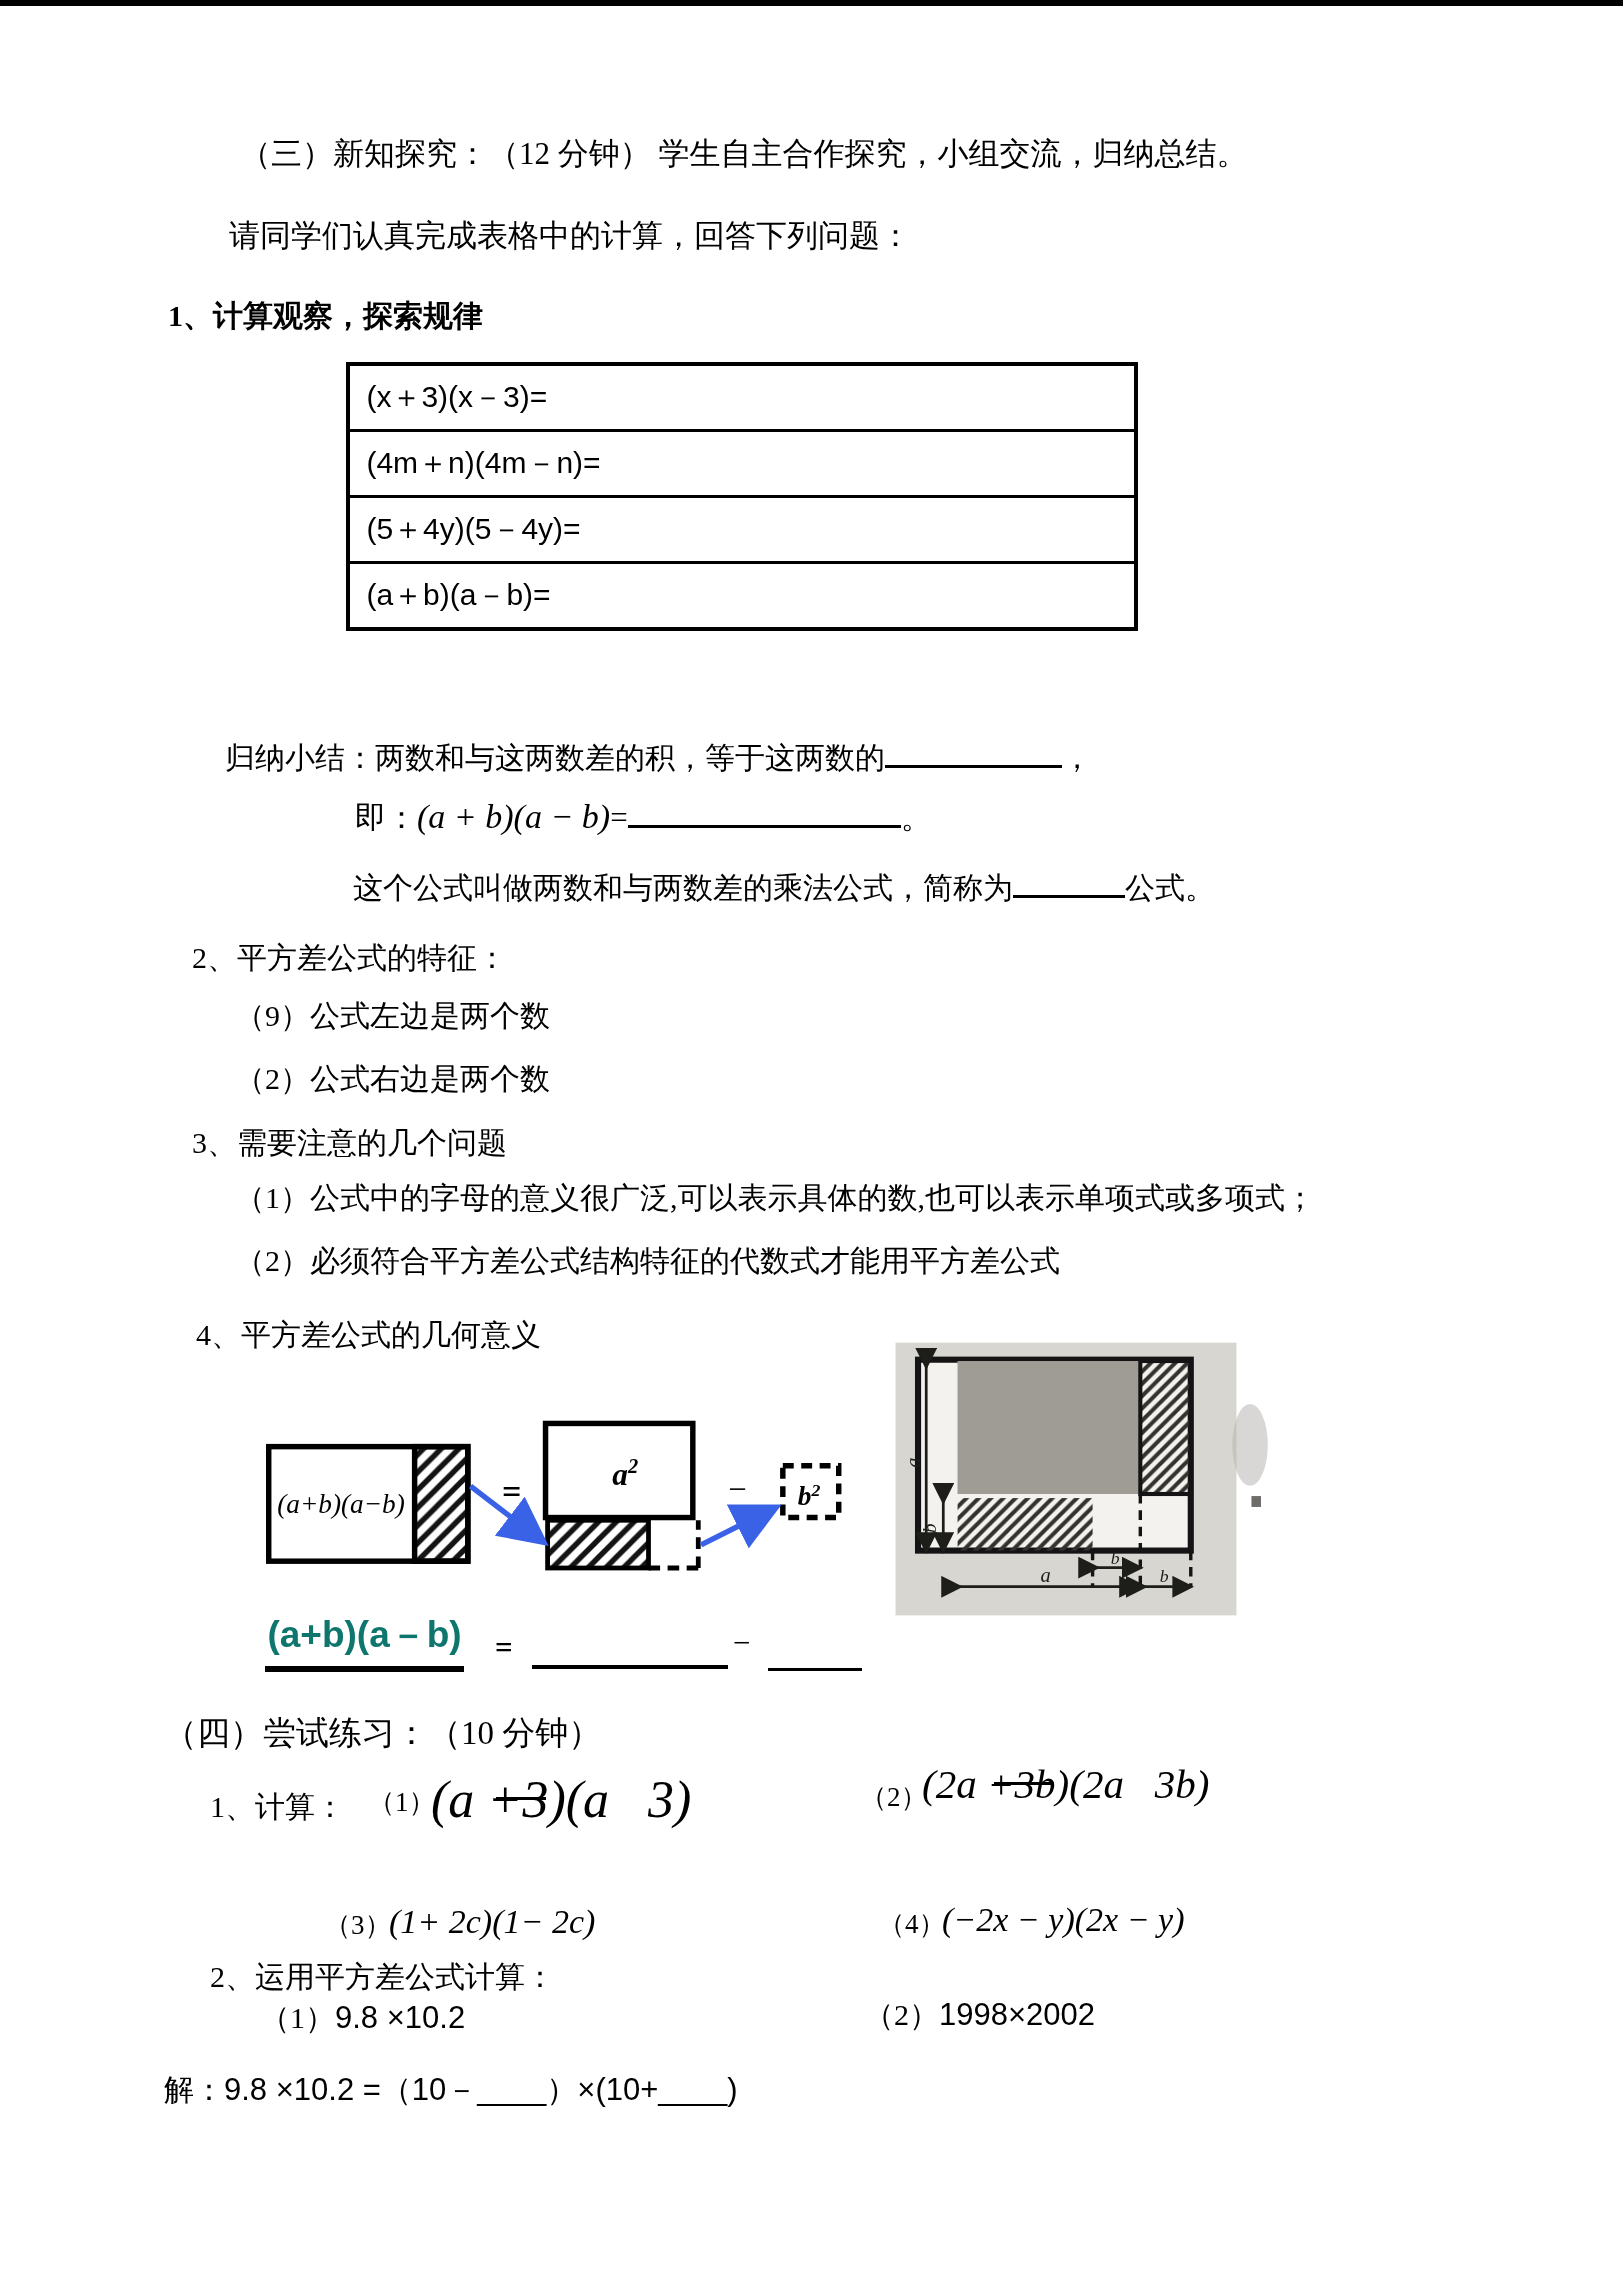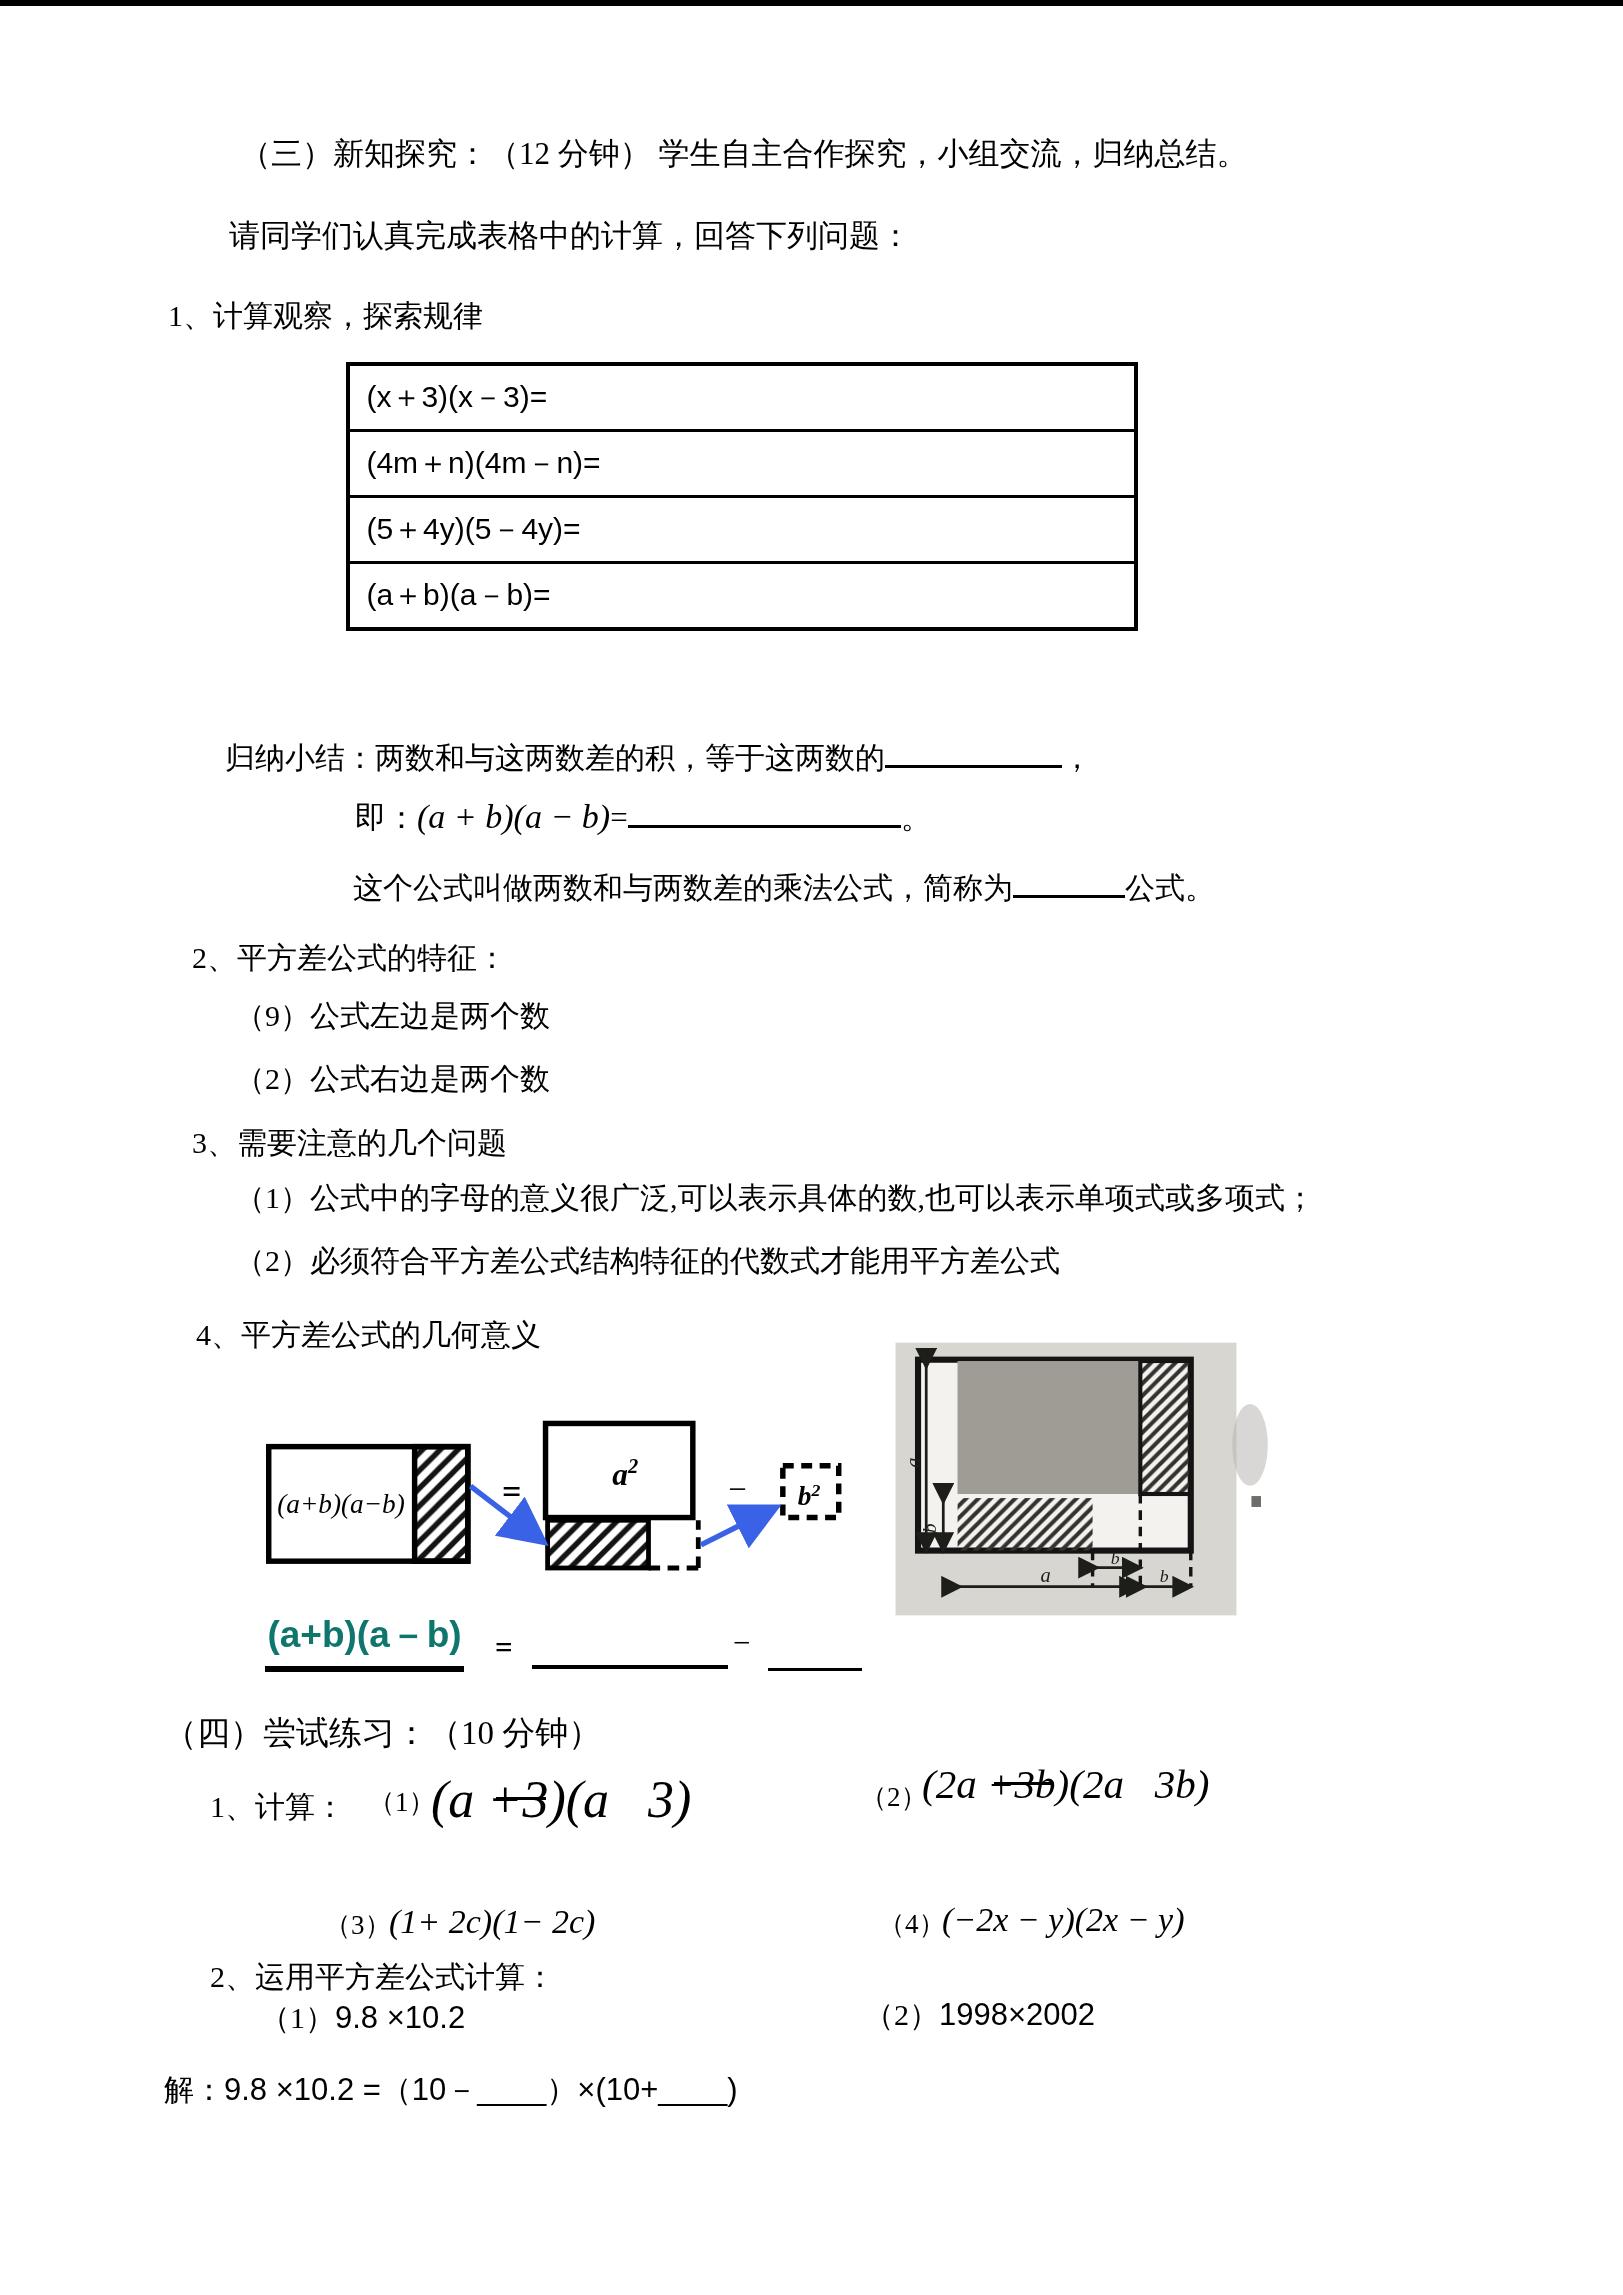--- a/index.html
+++ b/index.html
@@ -9,21 +9,21 @@
     background:#ffffff;
     font-family:"Liberation Serif", serif;
     color:#000;
     overflow:hidden;
   }
   .scan-top-edge{position:absolute;left:0;top:0;width:100%;height:6.1px;background:#000;}
   .t{position:absolute;white-space:nowrap;line-height:1.25;}
   
   #sec3-heading{left:240px;top:135px;font-size:31px;}
   #intro-line{left:229px;top:217px;font-size:31px;}
-  #explore-heading{left:168px;top:297px;font-size:30px;}
+  #explore-heading{left:168px;top:297px;font-size:30px;font-weight:bold;}
   
   #calc-table{
     position:absolute;left:346px;top:362px;width:784px;
     border:4.8px solid #000;background:#fff;
   }
   .trow{
     height:63px;display:flex;align-items:center;padding-left:16.4px;
     font-family:"Liberation Sans", sans-serif;font-size:30px;
     border-top:3.4px solid #000;
   }

